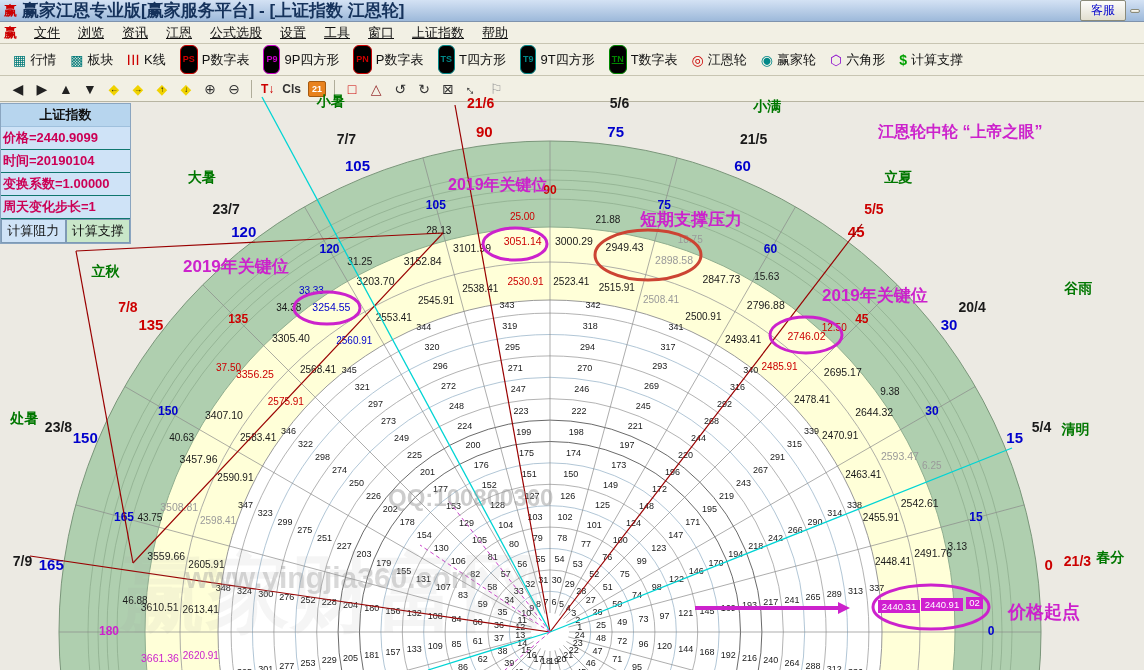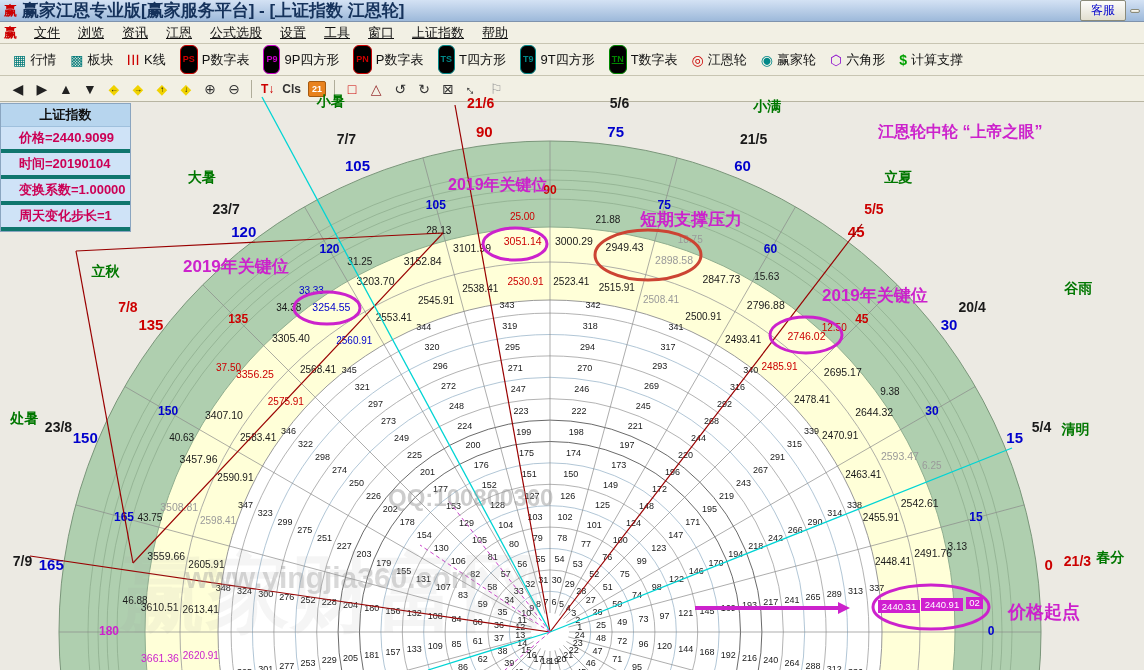--- a/index.html
+++ b/index.html
@@ -33,21 +33,21 @@
   .tool .cal{background:#e8821e;color:#fff;border:1px solid #a55a10;font-size:9px;font-weight:bold;
     padding:2px 3px;border-radius:2px;}
   .sep{width:1px;height:18px;background:#b0ad9a;margin:0 5px;}
   .rot90{display:inline-block;transform:rotate(90deg);}
   .rot45{display:inline-block;transform:rotate(45deg);}
   
   #infopanel{position:absolute;left:0;top:103px;width:129px;z-index:5;
     border:1px solid #8aa5c0;background:#cfe3f7;font-size:13px;}
   #infopanel .hdr{background:#b7d5ee;text-align:center;font-weight:bold;color:#111;
     padding:2px 0;border-bottom:1px solid #9fc0dd;}
-  #infopanel .row{color:#cc0055;font-weight:bold;padding:2px 18px;border-bottom:4px solid #0f766e;
+  #infopanel .row{color:#cc0055;font-weight:bold;padding:2px 2px;border-bottom:1px solid #0f766e;
     white-space:nowrap;overflow:hidden;}
   #infopanel .btns{display:flex;}
   #infopanel button{flex:1;font-size:13px;padding:2px 0;border:1px solid #7e9ab5;
     font-family:inherit;}
   #infopanel button.b1{background:#cfe3f7;color:#111;}
   #infopanel button.b2{background:#c9e7c9;color:#111;}
   
   #wheel{position:absolute;left:0;top:0;z-index:1;}
   #chartbg{position:absolute;left:0;top:102px;width:1144px;height:568px;background:#eceae3;z-index:0;}
 </style>
@@ -651,14 +651,18 @@
     </div>
 
   <div id="infopanel">
     <div class="hdr">上证指数</div>
     <div id="panelrows">
         <div class="row">价格=2440.9099</div>
         <div class="row">时间=20190104</div>
         <div class="row">变换系数=1.00000</div>
         <div class="row">周天变化步长=1</div>
       </div>
+    <div class="btns" id="panelbtns">
+        <button class="b1">计算阻力</button>
+        <button class="b2">计算支撑</button>
+      </div>
   </div>
 </div>
 
 </body></html>

